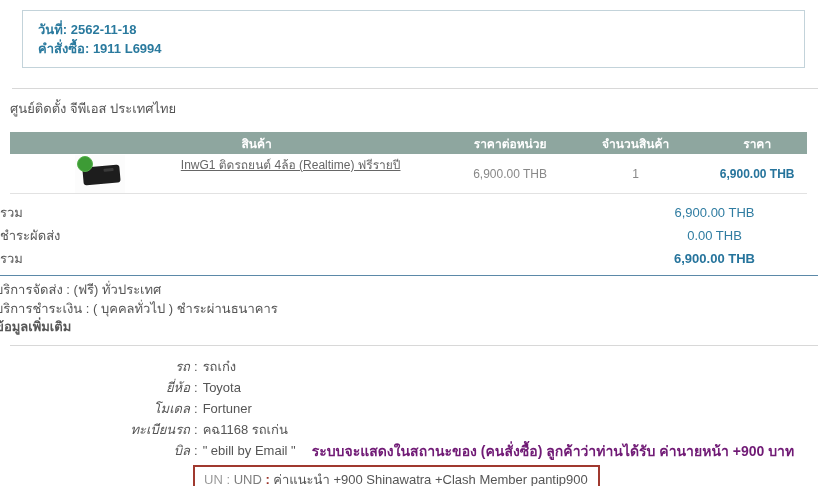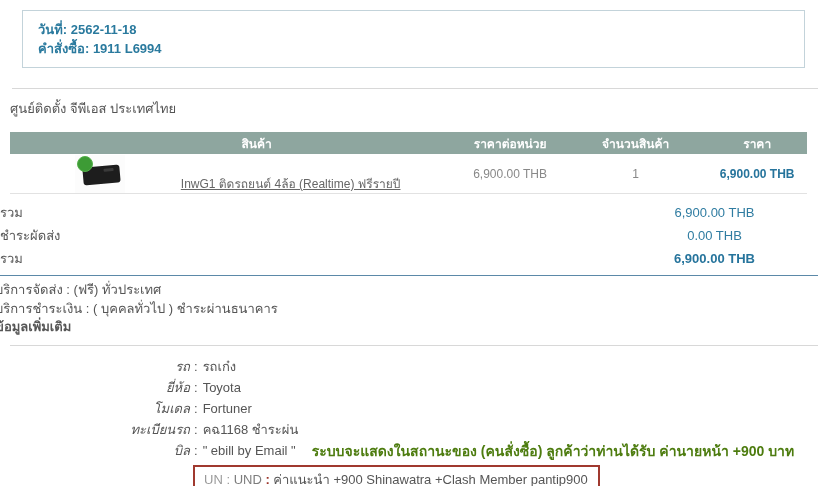--- a/index.html
+++ b/index.html
@@ -16,21 +16,21 @@
   .store-heading { margin:9px 0 0 10px; font-size:13px; color:#555; }
 
   
   .ptable { margin:13px 11px 0 10px; }
   .ptable-header { display:flex; background:#8ea69f; color:#fff; font-weight:bold;
                    font-size:12px; height:22px; align-items:center; }
   .col-product{ width:56%;padding-left:47px; } .col-unit{ width:13.5%; } .col-qty{ width:18%; } .col-price{ width:12.5%; }
   .th { text-align:center; }
   .prow { display:flex; align-items:center; border-bottom:1px solid #e2e2e2;
           min-height:40px; font-size:12px; color:#888; }
-  .pcell-product { display:flex; align-items:flex-end; }
+  .pcell-product { display:flex; align-items:flex-start; }
   .thumb { width:50px; height:38px; margin-left:18px; background:#fcfcfc; position:relative; flex:0 0 auto; }
   .thumb-device { position:absolute; left:8px; top:11px; width:37px; height:18px;
                   background:#1d1d1d; border-radius:3px; transform:rotate(-5deg); }
   .thumb-device:after { content:""; position:absolute; right:6px; top:3px; width:10px; height:3px;
                   background:#3a3a3a; border-radius:1px; }
   .thumb-badge { position:absolute; left:2px; top:1px; width:16px; height:16px; background:#3d9b35;
                  border-radius:50%; border:1px solid #54b04a; z-index:2; }
   .product-link { color:#666; text-decoration:underline; flex:1; text-align:center; cursor:pointer; }
   .cell-center { text-align:center; }
   .price-strong { color:#26749c; font-weight:bold; }
@@ -47,21 +47,21 @@
   .info-lines { margin:5px 0 0 -5px; font-size:13px; line-height:18.5px; color:#555; white-space:nowrap; }
   .info-bold { font-weight:bold; }
   .div2 { margin:8px 0 0 10px; }
 
   
   .details { margin-top:10px; font-size:13px; color:#555; }
   .drow { display:flex; align-items:center; min-height:20px; }
   .dlabel { width:190px; text-align:right; flex:0 0 auto;font-style:italic; }
   .dcolon { padding:0 5px 0 4px; }
   .dvalue { color:#555; }
-  .annotation { color:#4d7c0f; font-weight:bold; font-size:14px; margin-left:16px; white-space:nowrap;text-align:right; }
+  .annotation { color:#701a75; font-weight:bold; font-size:14px; margin-left:16px; white-space:nowrap;text-align:right; }
 
   .un-row { margin:3px 0 0 193px; }
   .un-box { display:inline-block; border:2px solid #a0392f; padding:2px 10px 3px 9px; font-size:13px;
             background:#fff; }
   .un-l { color:#9a9a9a; } .un-p { color:#7d7d7d; }
   .un-sep { color:#9c3328; font-weight:bold; } .un-v { color:#555; }
 </style>
 </head>
 <body>
 
@@ -141,21 +141,21 @@
       <div class="dvalue">Toyota</div>
     </div>
     <div class="drow">
       <div class="dlabel">โมเดล</div>
       <div class="dcolon">:</div>
       <div class="dvalue">Fortuner</div>
     </div>
     <div class="drow">
       <div class="dlabel">ทะเบียนรถ</div>
       <div class="dcolon">:</div>
-      <div class="dvalue">คฉ1168 ชำระผ่น</div>
+      <div class="dvalue">คฉ1168 รถเก่น</div>
     </div>
     <div class="drow">
       <div class="dlabel">บิล</div>
       <div class="dcolon">:</div>
       <div class="dvalue">" ebill by Email "</div>
       <div class="annotation">ระบบจะแสดงในสถานะของ (คนสั่งซื้อ) ลูกค้าว่าท่านได้รับ ค่านายหน้า +900 บาท</div>
     </div>
 
     <div class="un-row">
       <div class="un-box">

